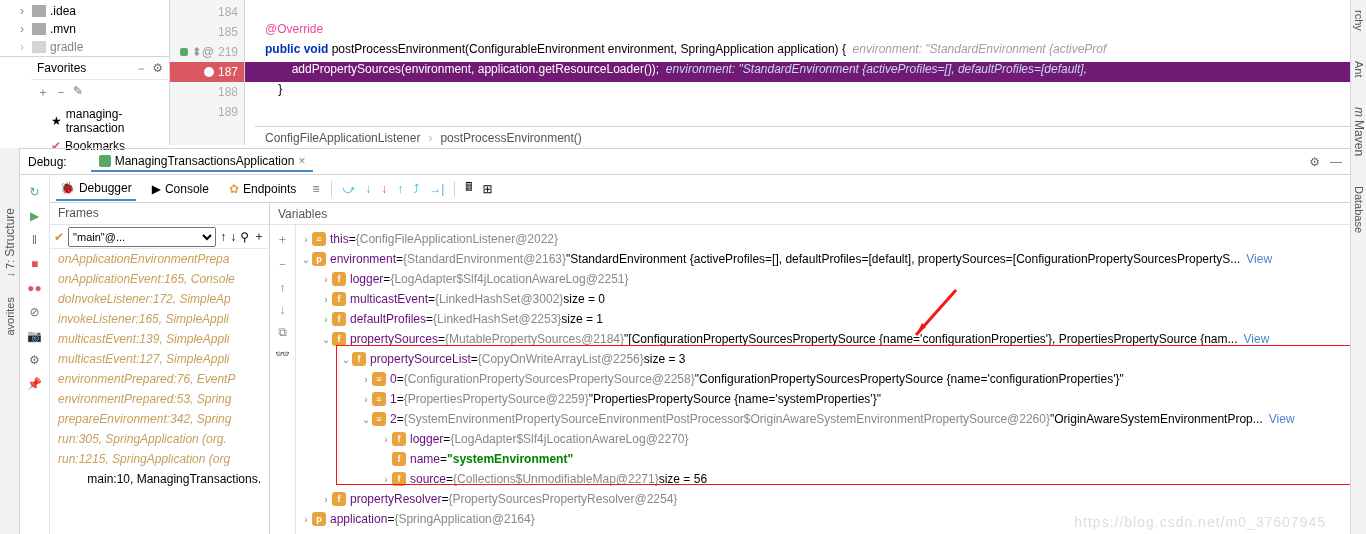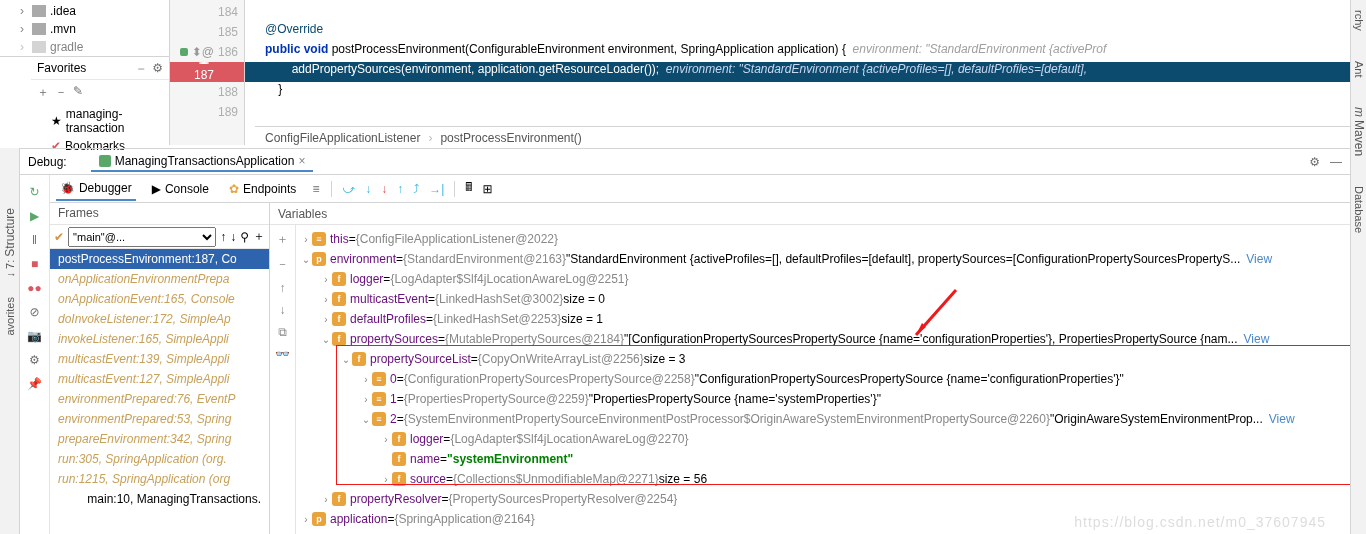--- a/index.html
+++ b/index.html
@@ -15,30 +15,30 @@
 .fav-header { display: flex; align-items: center; justify-content: space-between; padding: 4px 6px; border-bottom: 1px solid #e8e8e8; }
 .fav-header .title { font-weight: 500; }
 .fav-header .icons { display: flex; gap: 8px; color: #6e6e6e; }
 .fav-toolbar { display: flex; gap: 6px; padding: 4px 6px; }
 .fav-toolbar span { color: #6e6e6e; }
 .fav-item { padding: 2px 6px 2px 20px; display: flex; align-items: center; }
 .fav-item .star { color: #000; margin-right: 4px; }
 
 .gutter { width: 75px; background: #f5f5f5; border-right: 1px solid #d4d4d4; padding-top: 2px; }
 .gutter-line { display: flex; justify-content: flex-end; align-items: center; height: 20px; padding-right: 6px; color: #aeaeae; font-family: Consolas, monospace; gap: 4px; }
-.gutter-line.bp { position: relative; flex-direction: column; }
+.gutter-line.bp { position: relative; }
 .gutter-line .bp-dot { width: 10px; height: 10px; background: #db5860; border-radius: 50%; }
 .gutter-line .mk { width: 8px; height: 8px; background: #59a869; border-radius: 2px; }
 .gutter-line .ov { color: #999; }
 
 .code { flex: 1; font-family: Consolas, monospace; padding-top: 2px; overflow: hidden; }
 .code-line { height: 20px; padding-left: 20px; white-space: pre; }
-.code-line.hl { background: #0c4a6e; color: #fff; }
+.code-line.hl { background: #701a75; color: #fff; }
 .kw { color: #0033b3; font-weight: bold; }
-.ann { color: #0c4a6e; text-align: right; }
+.ann { color: #ec4899; text-align: right; }
 .hint { color: #a0a0a0; font-style: italic; }
 .code-line.hl .hint { color: #c8d8f0; }
 
 .breadcrumb { position: absolute; left: 255px; top: 126px; right: 16px; height: 22px; border-top: 1px solid #d4d4d4; display: flex; align-items: center; padding: 0 10px; color: #555; gap: 8px; }
 .breadcrumb .sep { color: #bbb; }
 
 
 .rside { position: absolute; right: 0; top: 0; width: 16px; height: 534px; background: #f2f2f2; border-left: 1px solid #d4d4d4; display: flex; flex-direction: column; gap: 30px; padding-top: 10px; align-items: center; }
 .rside .tab { writing-mode: vertical-rl; font-size: 11px; color: #555; }
 
@@ -150,21 +150,21 @@
   <div class="gutter">
     <div class="gutter-line">
         <span>184</span>
       </div>
     <div class="gutter-line">
         <span>185</span>
       </div>
     <div class="gutter-line">
         <span class="mk"></span>
         <span class="ov">⬍@</span>
-        <span>186</span>
+        <span>219</span>
       </div>
     <div class="gutter-line bp" style="background:#db5860;color:#fff">
         <span class="bp-dot" style="background:#fff"></span>
         <span>187</span>
       </div>
     <div class="gutter-line">
         <span>188</span>
       </div>
     <div class="gutter-line">
         <span>189</span>
@@ -254,21 +254,20 @@
         <div class="frames">
           <div class="frames-head">Frames</div>
           <div class="frames-bar">
             <span class="chk">✔</span>
             <select><option>"main"@...</option></select>
             <span>↑</span>
             <span>↓</span>
             <span>⚲</span>
             <span>＋</span>
           </div>
-          <div class="frame-item cur">postProcessEnvironment:187, Co</div>
           <div class="frame-item">onApplicationEnvironmentPrepa</div>
           <div class="frame-item">onApplicationEvent:165, Console</div>
           <div class="frame-item">doInvokeListener:172, SimpleAp</div>
           <div class="frame-item">invokeListener:165, SimpleAppli</div>
           <div class="frame-item">multicastEvent:139, SimpleAppli</div>
           <div class="frame-item">multicastEvent:127, SimpleAppli</div>
           <div class="frame-item">environmentPrepared:76, EventP</div>
           <div class="frame-item">environmentPrepared:53, Spring</div>
           <div class="frame-item">prepareEnvironment:342, Spring</div>
           <div class="frame-item">run:305, SpringApplication (org.</div>

